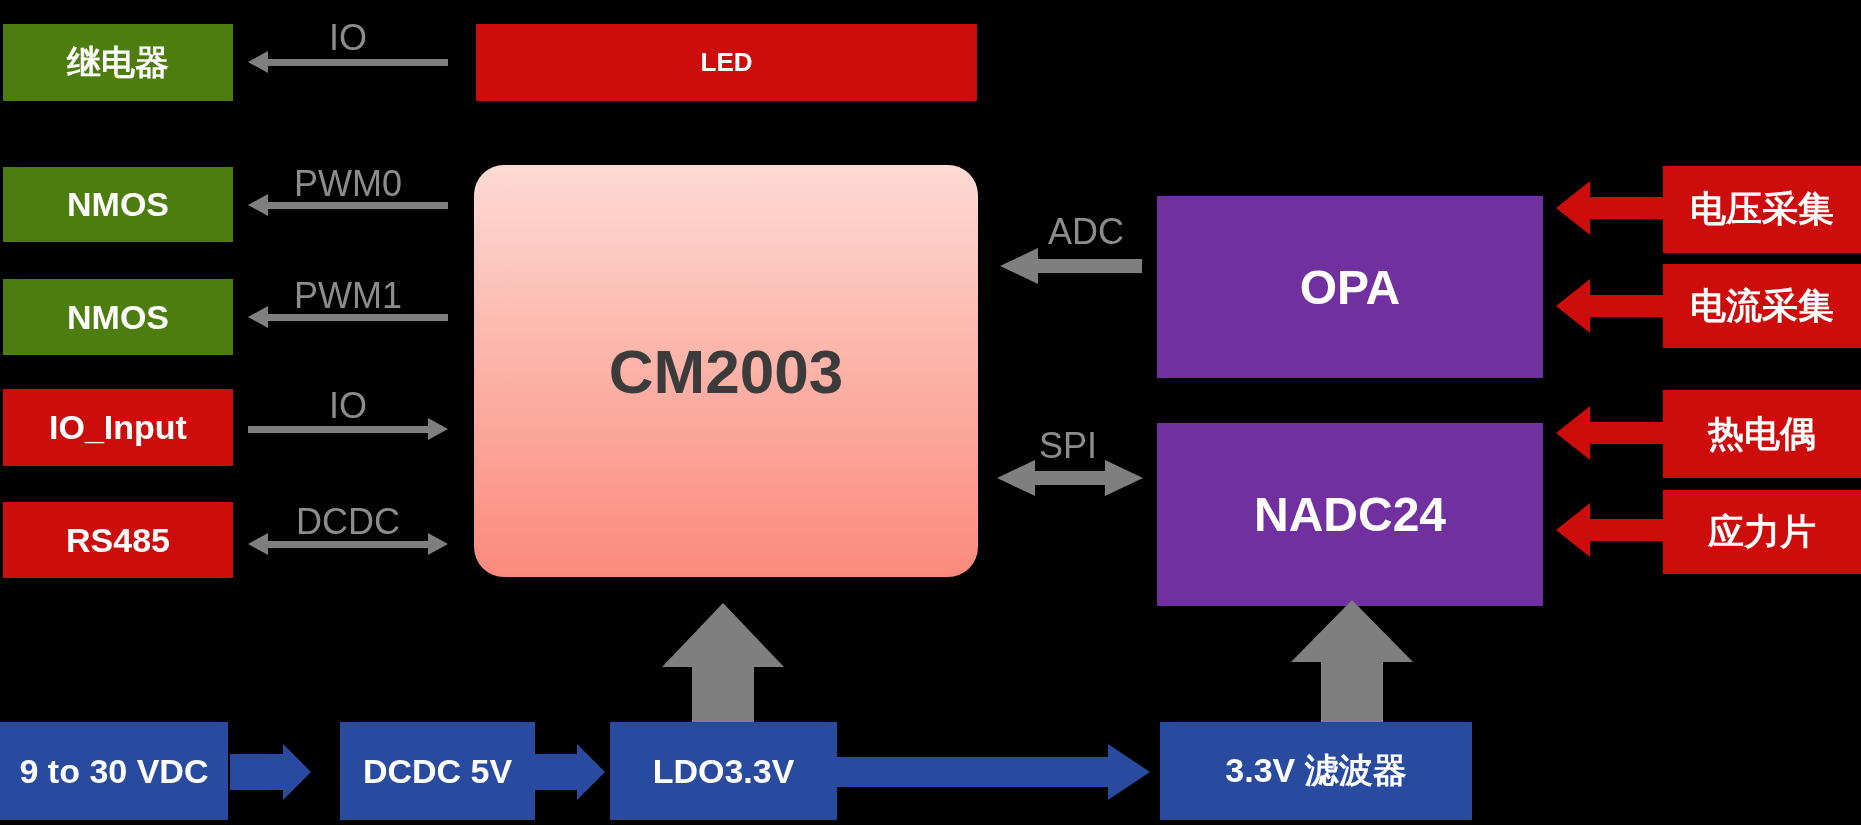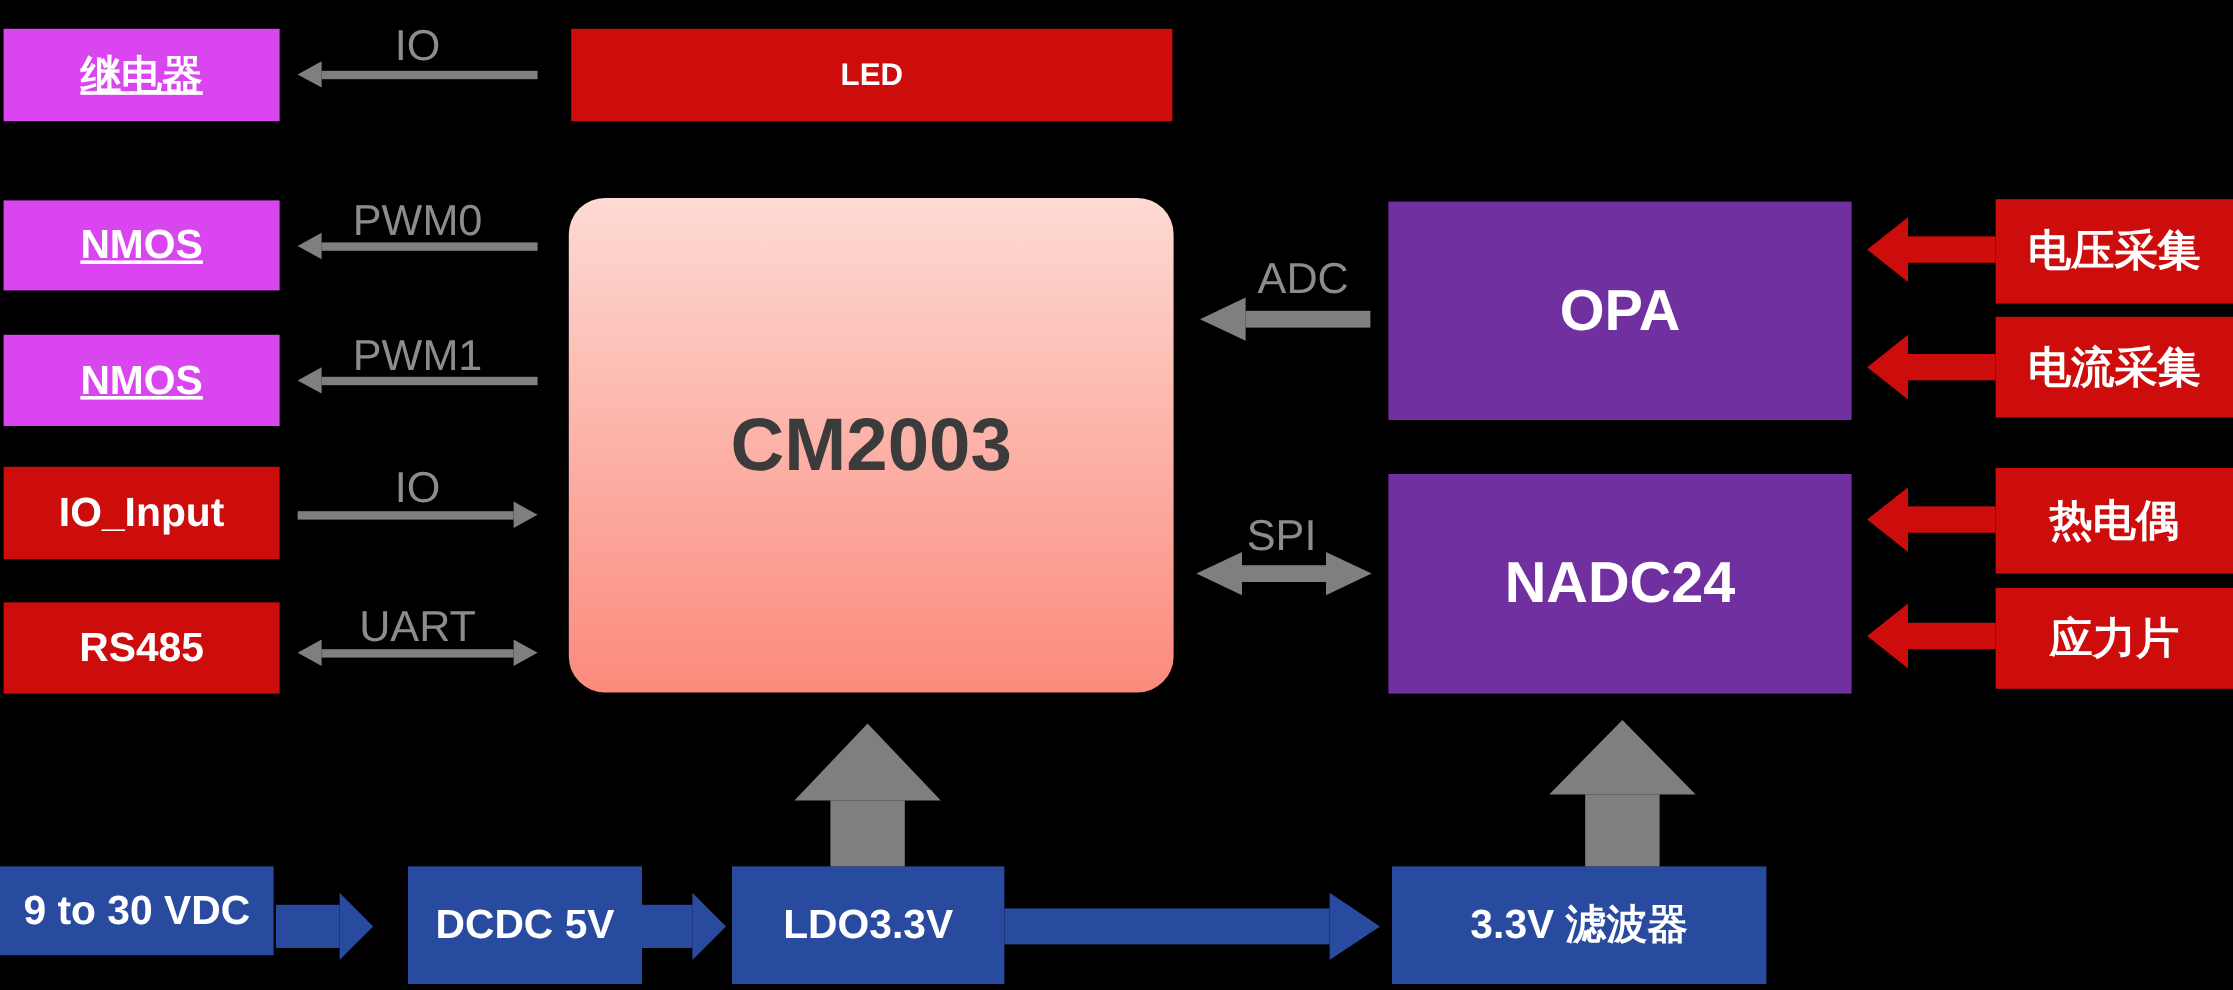--- a/index.html
+++ b/index.html
@@ -1,28 +1,28 @@
 <!DOCTYPE html>
 <html><head>
 <meta charset="utf-8">
 <style>
   html,body{margin:0;padding:0;background:#000;}
   .canvas{position:relative;width:1861px;height:825px;background:#000;overflow:hidden;
           font-family:"Liberation Sans",sans-serif;}
   .box{position:absolute;display:flex;align-items:center;justify-content:center;
        font-weight:bold;color:#fff;text-align:center;}
-  .slate{background:#d946ef;text-decoration:underline;}
+  .slate{background:#4d7c0f;}
   .red{background:#CD0C0C;}
   .purple{background:#7030A0;}
   .blue{background:#284A9F;}
   .chip{background:linear-gradient(#FDDAD3,#FB8A7C);border-radius:30px;color:#3B3B3B;}
   .f-node{font-size:34px;}
   .f-sensor{font-size:36px;}
   .f-led{font-size:26px;}
-  .f-analog{font-size:48px;}
+  .f-analog{font-size:48px;margin-top:28px;}
   .f-chip{font-size:62px;}
   .f-power{font-size:34px;}
   .glabel{position:absolute;color:#8C8C8C;font-size:36px;text-align:center;line-height:1;}
   .arrow{position:absolute;}
   .part{position:absolute;}
   .shaft-gray{background:#7F7F7F;}
   .shaft-red{background:#CD0C0C;}
   .shaft-blue{background:#284A9F;}
   .tri{width:0;height:0;}
 </style>
@@ -42,30 +42,30 @@
   <div class="box chip f-chip" style="left:474px;top:165px;width:504px;height:412px;">CM2003</div>
 
   <div class="box purple f-analog" style="left:1157px;top:168px;width:386px;height:182px;">OPA</div>
   <div class="box purple f-analog" style="left:1157px;top:395px;width:386px;height:183px;">NADC24</div>
 
   <div class="box red f-sensor" style="left:1663px;top:166px;width:198px;height:87px;">电压采集</div>
   <div class="box red f-sensor" style="left:1663px;top:390px;width:198px;height:88px;">热电偶</div>
   <div class="box red f-sensor" style="left:1663px;top:264px;width:198px;height:84px;">电流采集</div>
   <div class="box red f-sensor" style="left:1663px;top:490px;width:198px;height:84px;">应力片</div>
 
-  <div class="box blue f-power" style="left:0px;top:722px;width:228px;height:74px;">9 to 30 VDC</div>
+  <div class="box blue f-power" style="left:0px;top:722px;width:228px;height:98px;">9 to 30 VDC</div>
   <div class="box blue f-power" style="left:320px;top:722px;width:195px;height:98px;margin-left:20px;">DCDC 5V</div>
   <div class="box blue f-power" style="left:610px;top:722px;width:227px;height:98px;">LDO3.3V</div>
   <div class="box blue f-power" style="left:1160px;top:722px;width:312px;height:98px;">3.3V 滤波器</div>
 
   <div class="glabel" style="left:268px;top:20px;width:160px;">IO</div>
   <div class="glabel" style="left:268px;top:166px;width:160px;">PWM0</div>
   <div class="glabel" style="left:268px;top:278px;width:160px;">PWM1</div>
   <div class="glabel" style="left:268px;top:388px;width:160px;">IO</div>
-  <div class="glabel" style="left:268px;top:504px;width:160px;">UART</div>
+  <div class="glabel" style="left:268px;top:504px;width:160px;">DCDC</div>
 
   <div class="arrow" style="left:248px;top:44px;width:200px;height:36px;">
     <div class="part tri" style="left:0;top:7px;border-top:11px solid transparent;border-bottom:11px solid transparent;border-right:20px solid #7F7F7F;"></div>
     <div class="part shaft-gray" style="left:20px;top:15px;width:180px;height:7px;"></div>
   </div>
 
   <div class="arrow" style="left:248px;top:187px;width:200px;height:36px;">
     <div class="part tri" style="left:0;top:7px;border-top:11px solid transparent;border-bottom:11px solid transparent;border-right:20px solid #7F7F7F;"></div>
     <div class="part shaft-gray" style="left:20px;top:15px;width:180px;height:7px;"></div>
   </div>

